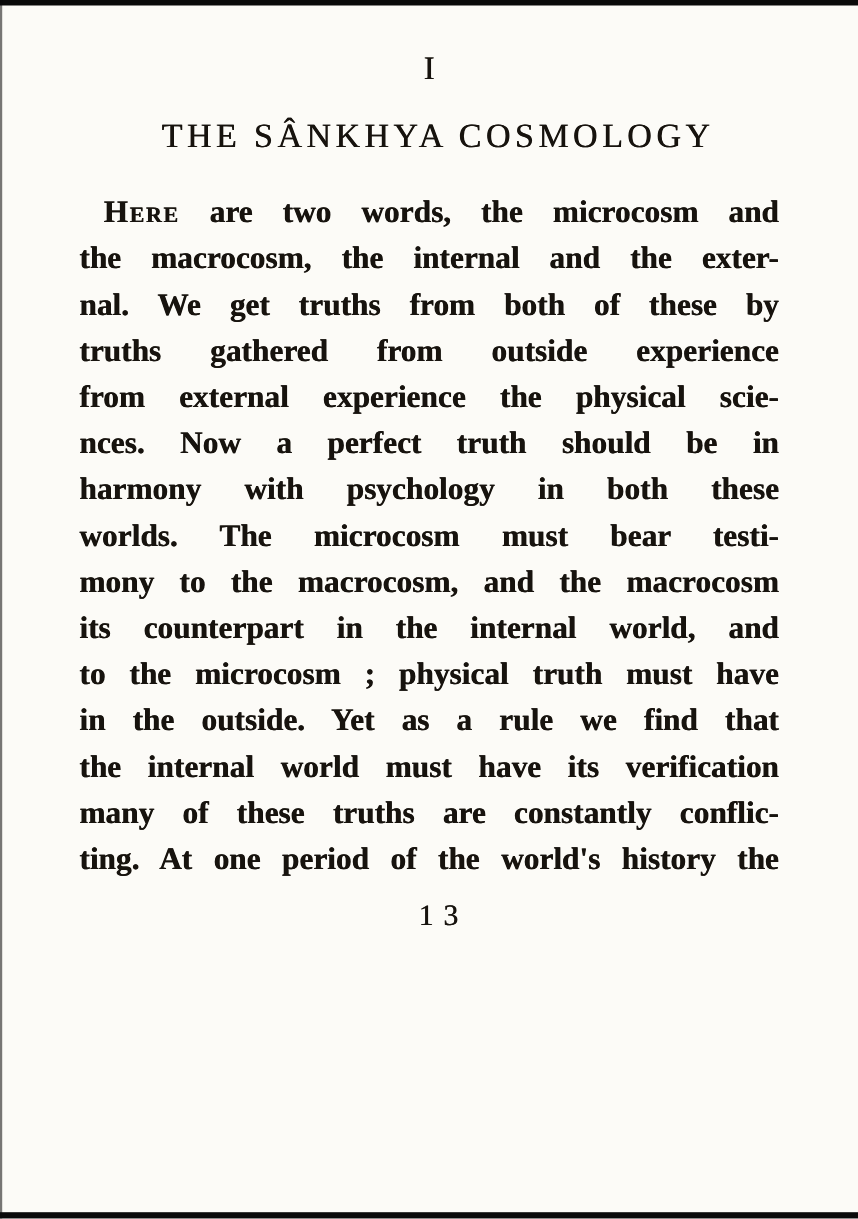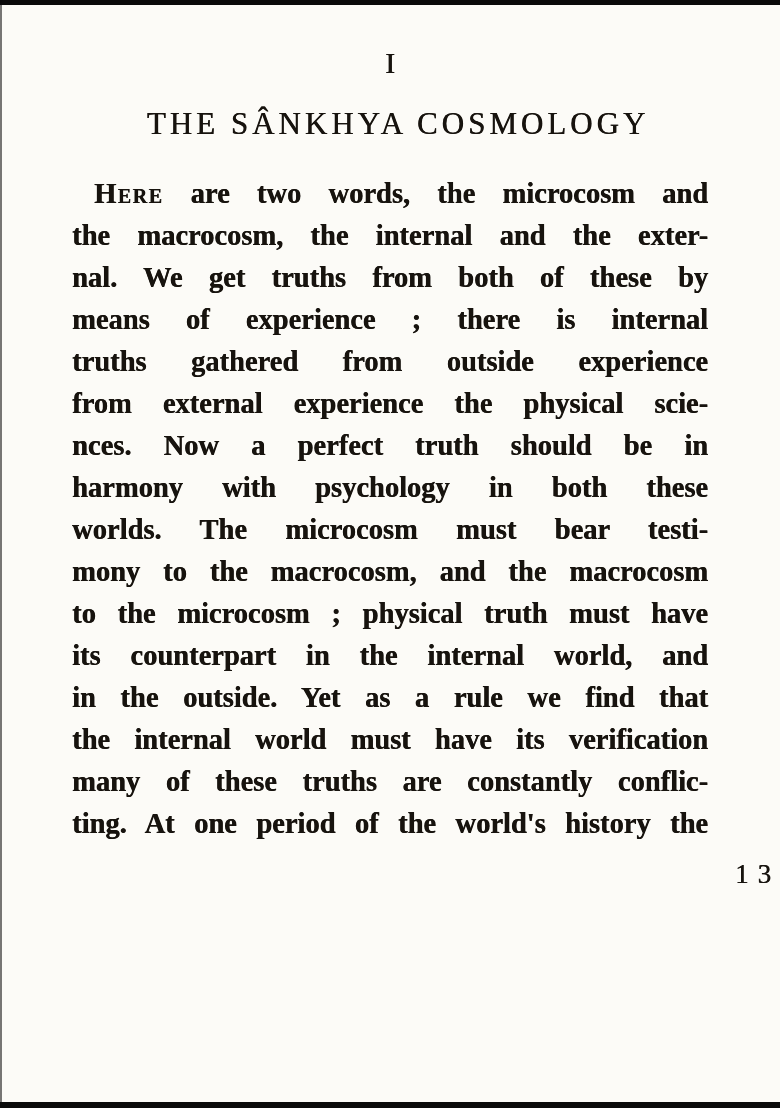--- a/index.html
+++ b/index.html
@@ -64,21 +64,21 @@
   }
   .text-line.indent {
     padding-left: 22px;
   }
   .lead-word {
     font-variant: small-caps;
     letter-spacing: 1.5px;
   }
   .page-number {
     margin-top: 14px;
-    text-align: right;
+    text-align: center;
     font-size: 27px;
     letter-spacing: 9px;
     padding-left: 26px; 
   }
 </style>
 </head>
 <body>
 
 <div class="page">
   <div class="edge-top"></div>
@@ -86,29 +86,28 @@
   <div class="edge-bottom"></div>
 
   <div class="chapter-numeral">I</div>
 
   <h1 class="page-title">THE SÂNKHYA COSMOLOGY</h1>
 
   <div class="body-text">
     <div class="text-line indent"><span class="lead-word">Here</span> <span>are two words, the microcosm and</span></div>
     <div class="text-line">the macrocosm, the internal and the exter-</div>
     <div class="text-line">nal. We get truths from both of these by</div>
-    <div class="text-line">means of experience ; there is internal</div>
     <div class="text-line">truths gathered from outside experience</div>
     <div class="text-line">from external experience the physical scie-</div>
     <div class="text-line">nces. Now a perfect truth should be in</div>
     <div class="text-line">harmony with psychology in both these</div>
     <div class="text-line">worlds. The microcosm must bear testi-</div>
     <div class="text-line">mony to the macrocosm, and the macrocosm</div>
+    <div class="text-line">its counterpart in the internal world, and</div>
     <div class="text-line">to the microcosm ; physical truth must have</div>
-    <div class="text-line">its counterpart in the internal world, and</div>
     <div class="text-line">in the outside. Yet as a rule we find that</div>
     <div class="text-line">the internal world must have its verification</div>
     <div class="text-line">many of these truths are constantly conflic-</div>
     <div class="text-line">ting. At one period of the world's history the</div>
   </div>
 
   <div class="page-number">13</div>
 </div>
 
 </body></html>

